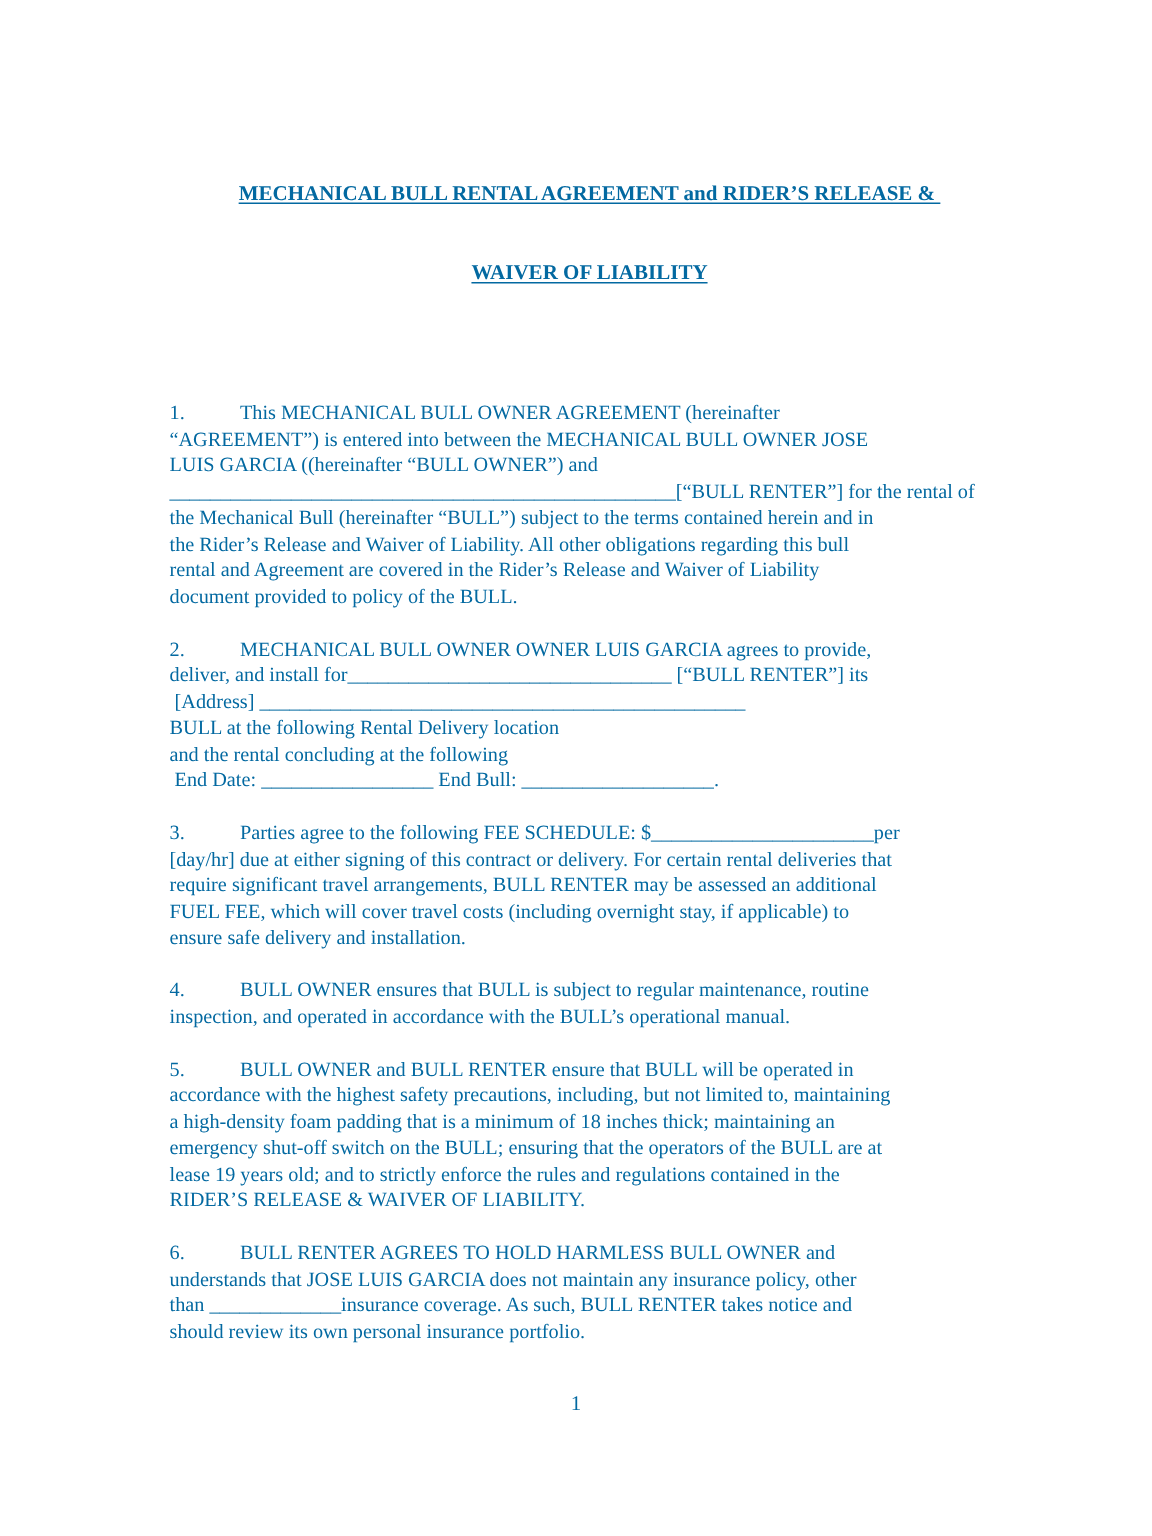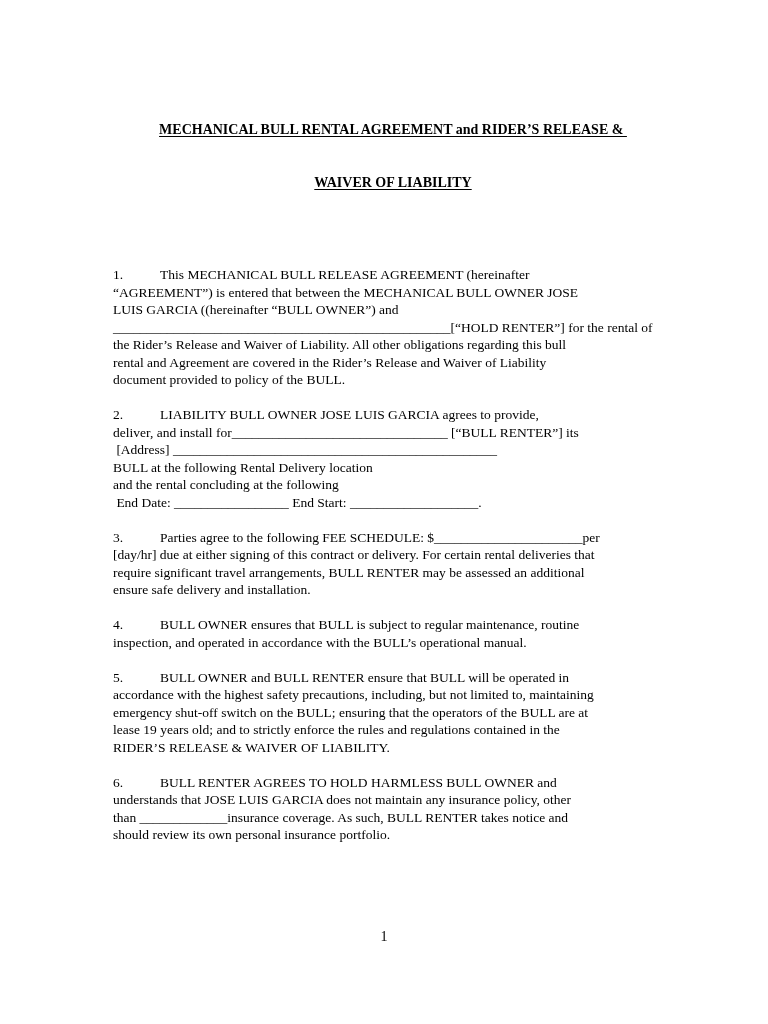--- a/index.html
+++ b/index.html
@@ -6,21 +6,21 @@
     margin: 0;
     padding: 0;
     background: #ffffff;
   }
   .page {
     position: relative;
     width: 695px;
     height: 1024px;
     background: #ffffff;
     font-family: "Liberation Serif", "DejaVu Serif", serif;
-    color: #000000;
+    color: #0369a1;
     overflow: hidden;
   }
   .doc {
     position: absolute;
     left: 113px;
     top: 86px;
     width: 560px;
   }
   .title {
     text-align: center;
@@ -64,53 +64,56 @@
 
 <div class="page">
   <div class="doc">
 
     <div class="title">
       <div><span class="tline">MECHANICAL BULL RENTAL AGREEMENT and RIDER’S RELEASE &amp; </span></div>
       <div><span class="tline">WAIVER OF LIABILITY</span></div>
     </div>
 
     <div class="para">
-      <div class="line"><span class="pnum">1.</span><span>This MECHANICAL BULL RELEASE AGREEMENT (hereinafter</span></div>
-      <div class="line">“AGREEMENT”) is entered that between the MECHANICAL BULL OWNER JOSE</div>
+      <div class="line"><span class="pnum">1.</span><span>This MECHANICAL BULL OWNER AGREEMENT (hereinafter</span></div>
+      <div class="line">“AGREEMENT”) is entered into between the MECHANICAL BULL OWNER JOSE</div>
       <div class="line">LUIS GARCIA ((hereinafter “BULL OWNER”) and</div>
-      <div class="line">__________________________________________________[“HOLD RENTER”] for the rental of</div>
+      <div class="line">__________________________________________________[“BULL RENTER”] for the rental of</div>
+      <div class="line">the Mechanical Bull (hereinafter “BULL”) subject to the terms contained herein and in</div>
       <div class="line">the Rider’s Release and Waiver of Liability. All other obligations regarding this bull</div>
       <div class="line">rental and Agreement are covered in the Rider’s Release and Waiver of Liability</div>
       <div class="line">document provided to policy of the BULL.</div>
     </div>
 
     <div class="para">
-      <div class="line"><span class="pnum">2.</span><span>LIABILITY BULL OWNER JOSE LUIS GARCIA agrees to provide,</span></div>
+      <div class="line"><span class="pnum">2.</span><span>MECHANICAL BULL OWNER OWNER LUIS GARCIA agrees to provide,</span></div>
       <div class="line">deliver, and install for________________________________ [“BULL RENTER”] its</div>
       <div class="line"> [Address] ________________________________________________</div>
       <div class="line">BULL at the following Rental Delivery location</div>
       <div class="line">and the rental concluding at the following</div>
-      <div class="line"> End Date: _________________ End Start: ___________________.</div>
+      <div class="line"> End Date: _________________ End Bull: ___________________.</div>
     </div>
 
     <div class="para">
       <div class="line"><span class="pnum">3.</span><span>Parties agree to the following FEE SCHEDULE: $______________________per</span></div>
       <div class="line">[day/hr] due at either signing of this contract or delivery. For certain rental deliveries that</div>
       <div class="line">require significant travel arrangements, BULL RENTER may be assessed an additional</div>
+      <div class="line">FUEL FEE, which will cover travel costs (including overnight stay, if applicable) to</div>
       <div class="line">ensure safe delivery and installation.</div>
     </div>
 
     <div class="para">
       <div class="line"><span class="pnum">4.</span><span>BULL OWNER ensures that BULL is subject to regular maintenance, routine</span></div>
       <div class="line">inspection, and operated in accordance with the BULL’s operational manual.</div>
     </div>
 
     <div class="para">
       <div class="line"><span class="pnum">5.</span><span>BULL OWNER and BULL RENTER ensure that BULL will be operated in</span></div>
       <div class="line">accordance with the highest safety precautions, including, but not limited to, maintaining</div>
+      <div class="line">a high-density foam padding that is a minimum of 18 inches thick; maintaining an</div>
       <div class="line">emergency shut-off switch on the BULL; ensuring that the operators of the BULL are at</div>
       <div class="line">lease 19 years old; and to strictly enforce the rules and regulations contained in the</div>
       <div class="line">RIDER’S RELEASE &amp; WAIVER OF LIABILITY.</div>
     </div>
 
     <div class="para">
       <div class="line"><span class="pnum">6.</span><span>BULL RENTER AGREES TO HOLD HARMLESS BULL OWNER and</span></div>
       <div class="line">understands that JOSE LUIS GARCIA does not maintain any insurance policy, other</div>
       <div class="line">than _____________insurance coverage. As such, BULL RENTER takes notice and</div>
       <div class="line">should review its own personal insurance portfolio.</div>

